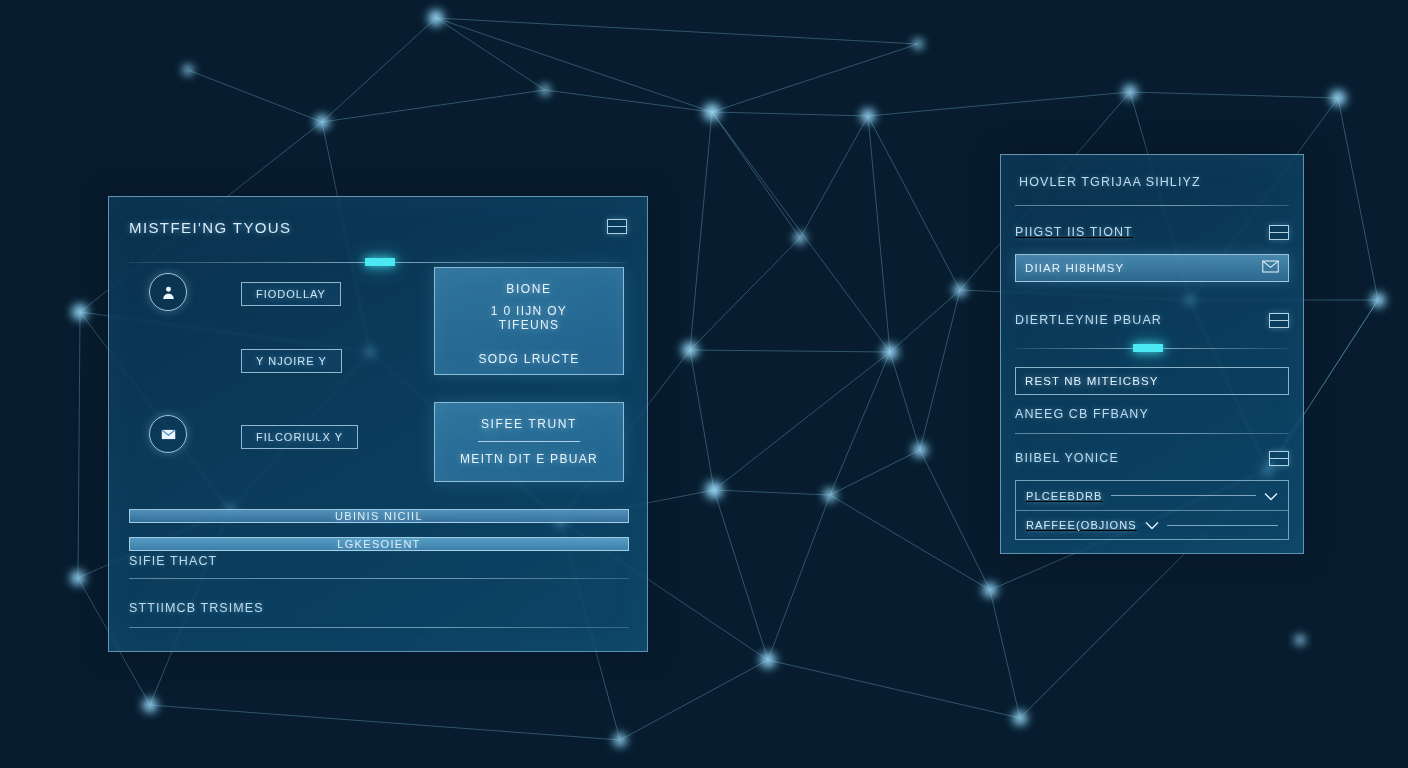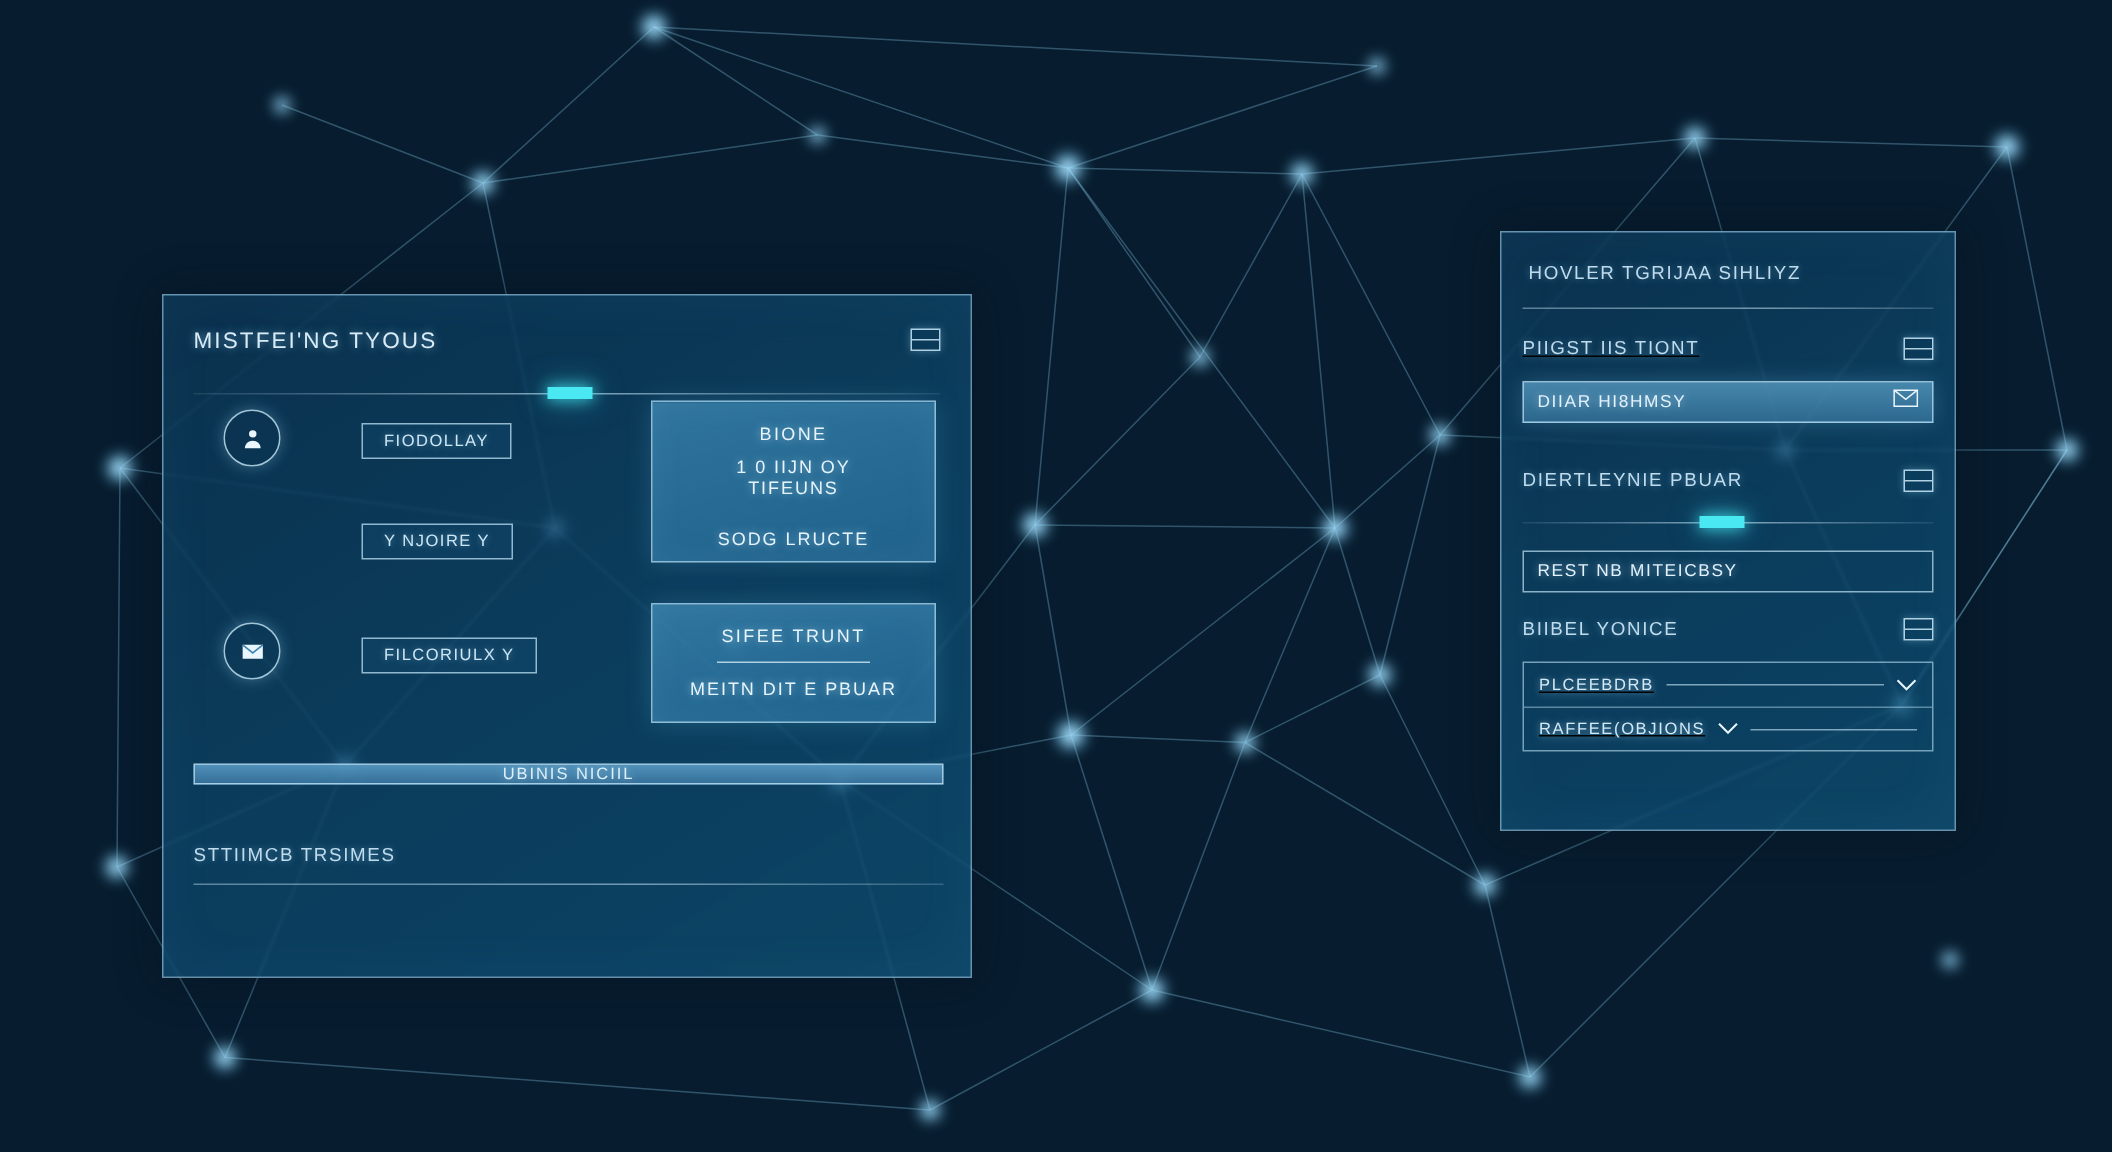--- a/index.html
+++ b/index.html
@@ -397,23 +397,28 @@
     </div>
 
     <div class="card" style="left:325px; top:205px; width:190px; height:80px;">
       <div class="ctext bold">SIFEE TRUNT</div>
       <div class="cardline"></div>
       <div class="ctext">MEITN DIT E PBUAR</div>
     </div>
 
     <div class="btnrow">
       <div class="btn primary">UBINIS NICIIL</div>
+      <div class="btn secondary">LGKESOIENT</div>
     </div>
 
     <div style="position:absolute; left:20px; top:352px; width:500px;">
+      <div class="listrow">
+        <div class="rowlabel" style="padding:5px 0 10px;">SIFIE THACT</div>
+        <div class="thinline"></div>
+      </div>
       <div class="listrow">
         <div class="rowlabel" style="padding:14px 0 12px;">STTIIMCB TRSIMES</div>
         <div class="thinline"></div>
       </div>
     </div>
   </div>
 
   <div class="panel" id="right-panel">
 
     <div class="rowlabel" style="padding:4px 4px 0;">HOVLER TGRIJAA SIHLIYZ</div>
@@ -444,20 +449,24 @@
     </div>
 
     <div class="divider" style="margin-top:16px;">
       <div class="marker" style="left:118px;"></div>
     </div>
 
     <div class="rp-field" style="margin-top:18px;">
       <span class="fval">REST NB MITEICBSY</span>
     </div>
 
+    <div style="margin-top:12px;">
+      <div class="rowlabel">ANEEG CB FFBANY</div>
+      <div class="thinline" style="margin-top:12px;"></div>
+    </div>
 
     <div class="rp-row" style="margin-top:12px;">
       <span class="rowlabel">BIIBEL YONICE</span>
       <span class="listicon">
           <i></i>
         </span>
     </div>
 
     <div class="dropgroup" style="margin-top:10px;">
       <div class="droprow">

